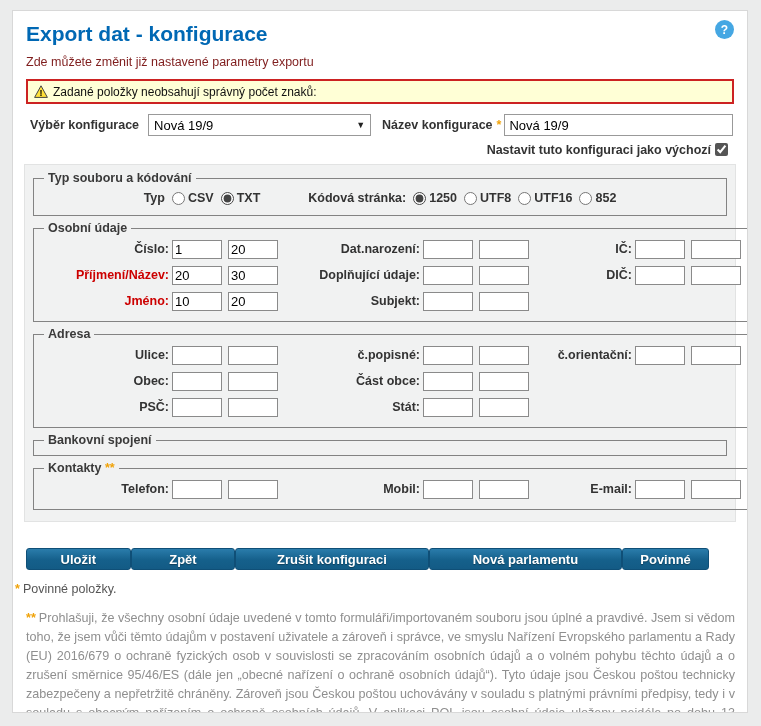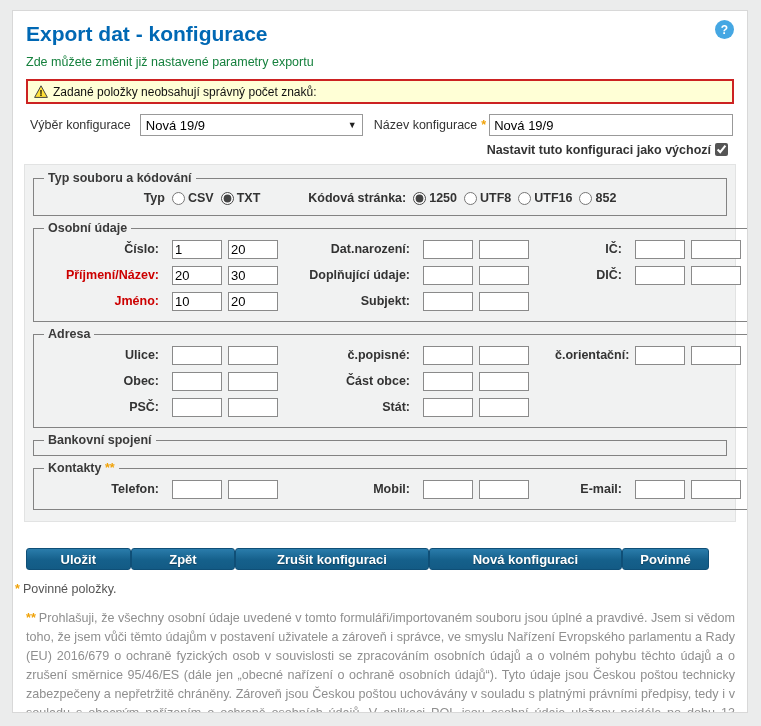--- a/index.html
+++ b/index.html
@@ -13,29 +13,29 @@
     position:absolute; left:12px; top:10px; width:736px; height:703px;
     background:#ffffff; border:1px solid #d8d8d8; overflow:hidden;
   }
   
   .title { margin:11px 14px 0 13px; font-size:21px; font-weight:bold; color:#0068b4; }
   .help-icon {
     position:absolute; top:9px; right:13px; width:19px; height:19px; border-radius:50%;
     background:#45a7e3; color:#fff; font-size:12px; font-weight:bold;
     display:flex; align-items:center; justify-content:center; cursor:pointer;
   }
-  .subtitle { margin:9px 13px 0 13px; font-size:12.5px; color:#15803d; }
+  .subtitle { margin:9px 13px 0 13px; font-size:12.5px; color:#7f1d1d; }
   .warning {
     margin:10px 13px 0 13px; border:2px solid #cc2222; background:#ffffd6;
     padding:3px 6px; font-size:12px; color:#111; display:flex; align-items:center; gap:5px;
     height:25px;
   }
   
   .cfgrow { margin:10px 13px 0 17px; display:flex; align-items:center; font-size:12.5px; color:#333; }
-  .cfgrow .lbl { font-weight:normal; white-space:nowrap; }
+  .cfgrow .lbl { font-weight:bold; white-space:nowrap; }
   .select {
     margin-left:9px; width:223px; height:22px; border:1px solid #999; background:#fff;
     display:flex; align-items:center; padding:0 5px; font-size:13px; color:#000; cursor:pointer;
   }
   .select .val { flex:1; }
   .select .arr { font-size:9px; color:#222; }
   .star { color:#f0a30a; font-weight:bold; margin:0 3px 0 4px; }
   .namefield { flex:1; height:22px; border:1px solid #999; font-size:13px; padding:0 4px; margin-right:1px; font-family:"Liberation Sans",sans-serif;}
   .chkrow { margin:4px 16px 0 0; text-align:right; font-size:12.5px; font-weight:bold; color:#333; height:17px; }
   .chkrow input { width:13px; height:13px; vertical-align:-2px; margin-left:4px; accent-color:#555; }
@@ -50,21 +50,21 @@
   
   .radiorow { display:flex; align-items:center; justify-content:center; padding:5px 0 3px 0; font-size:12.5px; font-weight:bold; color:#333; }
   .radiorow input[type=radio] { width:13px; height:13px; margin:0 3px 0 7px; accent-color:#444; }
   .radiorow .gap { width:48px; }
   
   .frow {
     display:grid; align-items:center; height:26px;
     grid-template-columns:130px 106px 25px 120px 106px 26px 80px 106px;
     font-size:12.5px; color:#333;
   }
-  .flbl { font-weight:bold; text-align:right; padding-right:13px; white-space:nowrap; }
+  .flbl { font-weight:bold; text-align:right; padding-right:3px; white-space:nowrap; }
   .flbl.red { color:#cc0000; }
   .pair { display:flex; gap:6px; }
   .fi { width:50px; height:19px; border:1px solid #8a8a8a; background:#fff; font-size:13px; padding:0 2px; font-family:"Liberation Sans",sans-serif; }
   
   .btnrow { margin:26px 38px 0 13px; display:flex; justify-content:space-between; }
   .btn {
     height:22px; border:1px solid #0f4f77; border-radius:3px; cursor:pointer;
     background:linear-gradient(180deg,#2a7cab 0%, #15608b 55%, #135b85 100%);
     color:#fff; font-size:13px; font-weight:bold; font-family:"Liberation Sans",sans-serif;
     padding:0; text-shadow:0 1px 1px rgba(0,0,0,.35);
@@ -273,21 +273,21 @@
         </span>
       </div>
     </fieldset>
 
   </div>
 
   <div class="btnrow">
     <button class="btn w105">Uložit</button>
     <button class="btn w105">Zpět</button>
     <button class="btn w195">Zrušit konfiguraci</button>
-    <button class="btn w195">Nová konfiguraci</button>
+    <button class="btn w195">Nová parlamentu</button>
     <button class="btn w88">Povinné</button>
   </div>
 
   <div class="footnote">
     <span class="mark">*</span><span>Povinné položky.</span>
   </div>
 
   <div class="disclaimer">
     <span class="mark">**</span><span>Prohlašuji, že všechny osobní údaje uvedené v tomto formuláři/importovaném souboru jsou úplné a pravdivé. Jsem si vědom toho, že jsem vůči těmto údajům v postavení uživatele a zároveň i správce, ve smyslu Nařízení Evropského parlamentu a Rady (EU) 2016/679 o ochraně fyzických osob v souvislosti se zpracováním osobních údajů a o volném pohybu těchto údajů a o zrušení směrnice 95/46/ES (dále jen „obecné nařízení o ochraně osobních údajů“). Tyto údaje jsou Českou poštou technicky zabezpečeny a nepřetržitě chráněny. Zároveň jsou Českou poštou uchovávány v souladu s platnými právními předpisy, tedy i v souladu s obecným nařízením o ochraně osobních údajů. V aplikaci POL jsou osobní údaje uloženy nejdéle po dobu 13 měsíců. Jsem si vědom toho, že Česká pošta s těmito údaji nakládá ryze dle mých pokynů, a to za účelem následného poskytování poštovních služeb jako správce osobních údajů. Znamená to, že Česká pošta samostatně s daty nevykonává až do okamžiku zahájení realizace objednané služby jakékoliv operace. Od okamžiku objednání služby Česká pošta postupuje při nakládání s daty za účelem plnění služby podle obchodních a poštovních podmínek, které se k dané službě vztahují (tj. zajistí dodání poštovní služby určenému adresátovi).</span>
   </div>

